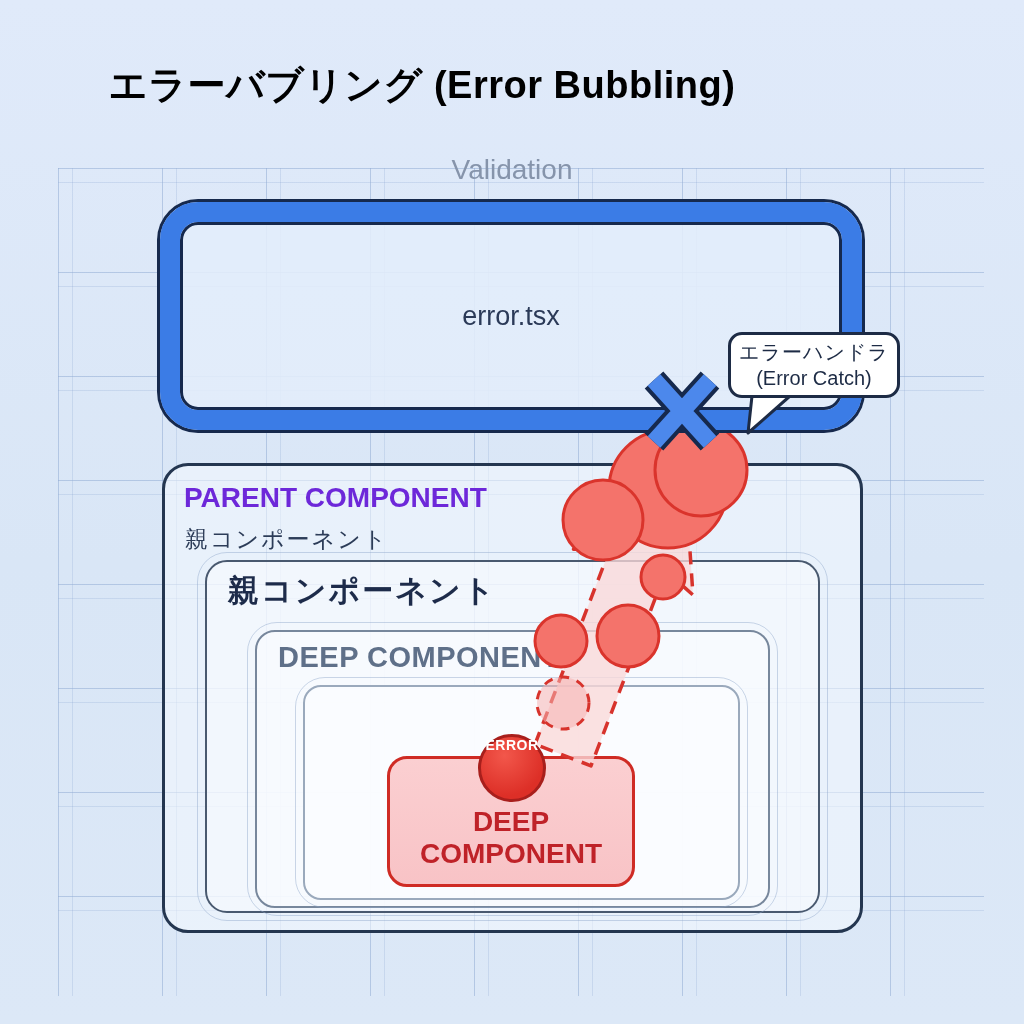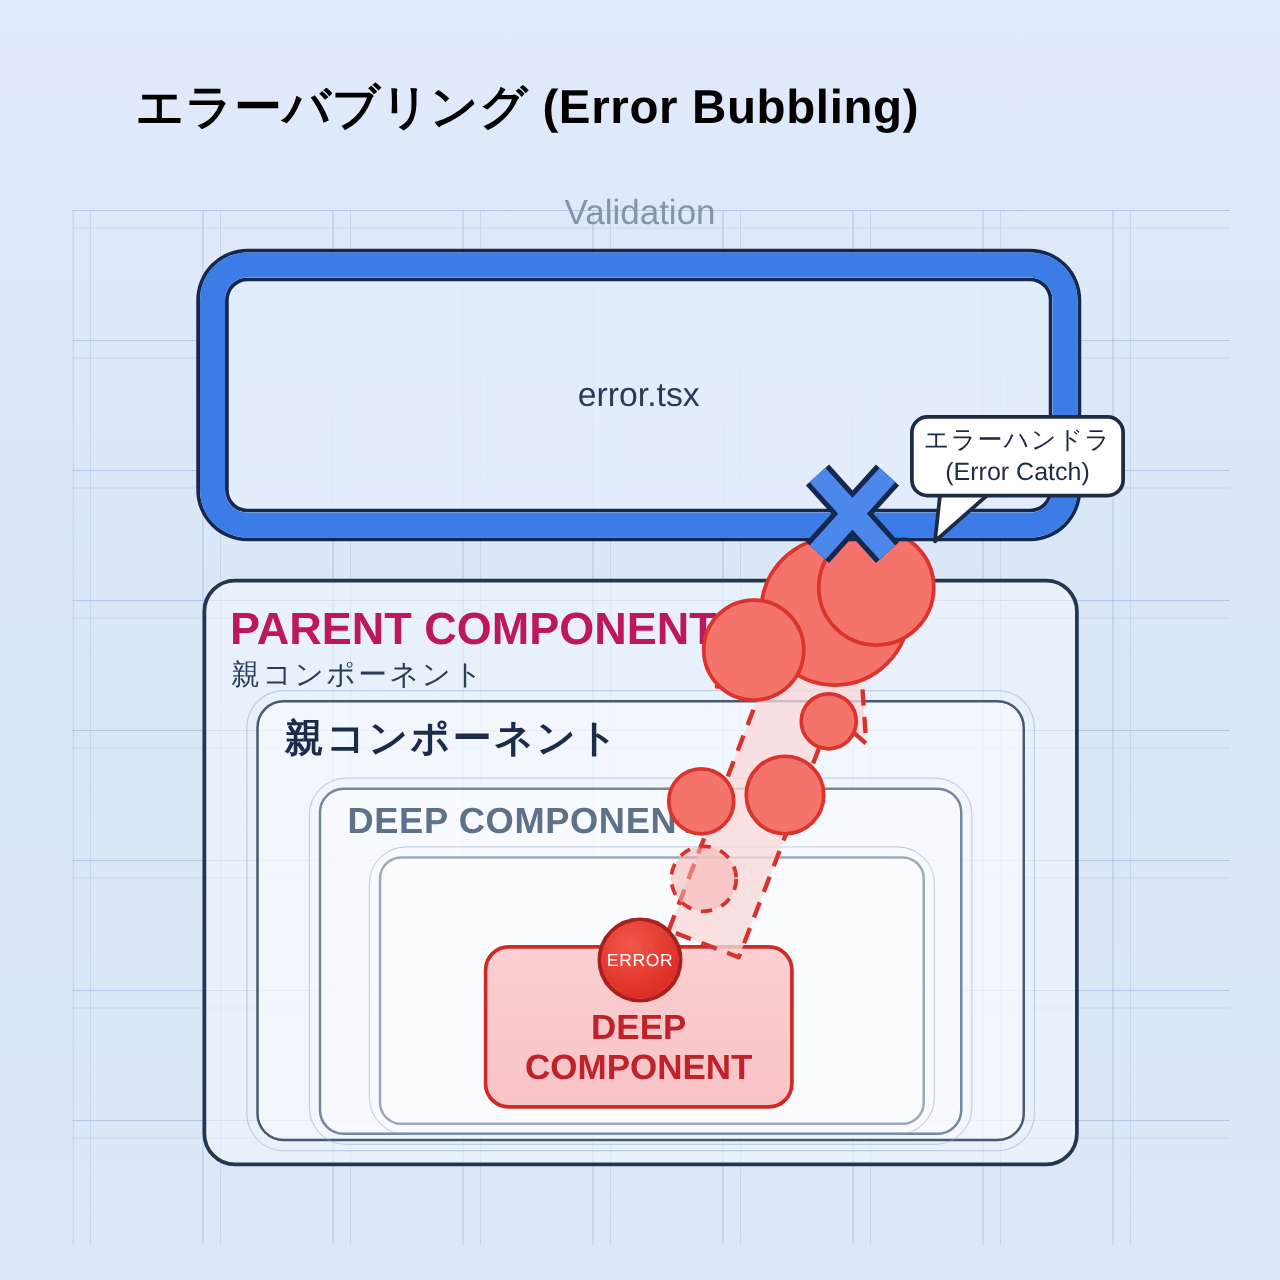--- a/index.html
+++ b/index.html
@@ -33,21 +33,21 @@
   }
 
   
   .nbox{box-sizing:border-box;}
   .nbox .echo{position:absolute;inset:-10px;border:1.5px solid rgba(142,166,201,.45);border-radius:30px;pointer-events:none;}
   .box-parent{
     left:162px;top:463px;width:701px;height:470px;z-index:1;
     border:3px solid #243650;border-radius:26px;
     background:rgba(248,251,255,.50);
   }
-  .box-parent-title{left:184px;top:482px;z-index:2;font-size:36px;font-weight:700;color:#be185d;}
+  .box-parent-title{left:184px;top:482px;z-index:2;font-size:28px;font-weight:700;color:#6d28d9;}
   .box-parent-sub{left:185px;top:524px;z-index:2;font-size:23px;font-weight:400;color:#2c3c58;letter-spacing:2px;}
 
   .box-mid{
     left:205px;top:560px;width:615px;height:353px;z-index:2;
     border:2.5px solid #49596f;border-radius:22px;
     background:rgba(249,252,255,.55);
   }
   .box-mid-title{left:228px;top:570px;z-index:3;font-size:31px;font-weight:700;color:#1d2b4a;letter-spacing:2px;}
 
   .box-deepouter{
@@ -70,22 +70,22 @@
     background:linear-gradient(180deg,#fbcfd1,#f8c3c6);
     display:flex;align-items:flex-end;justify-content:center;
     box-sizing:border-box;padding:0 18px 14px 18px;
     text-align:center;font-size:28px;line-height:1.15;font-weight:700;color:#bf2228;
   }
 
   .badge-error{
     left:478px;top:734px;width:68px;height:68px;z-index:7;border-radius:50%;
     background:radial-gradient(circle at 38% 30%,#f2574b,#dd2f27 70%);
     border:3px solid #a81f1c;box-sizing:border-box;
-    display:flex;align-items:center;justify-content:center;
-    color:#ffffff;font-size:14px;font-weight:400;letter-spacing:.5px;
+    display:flex;align-items:flex-start;justify-content:center;
+    color:#ffffff;font-size:14px;font-weight:700;letter-spacing:.5px;
   }
 
   
   .red-layer{left:0;top:0;width:1024px;height:1024px;z-index:6;pointer-events:none;}
 
   
   .box-ceiling{
     left:160px;top:202px;width:702px;height:228px;z-index:8;
     box-sizing:border-box;border:20px solid #3b7ce6;border-radius:38px;
     background:rgba(227,237,250,.88);

